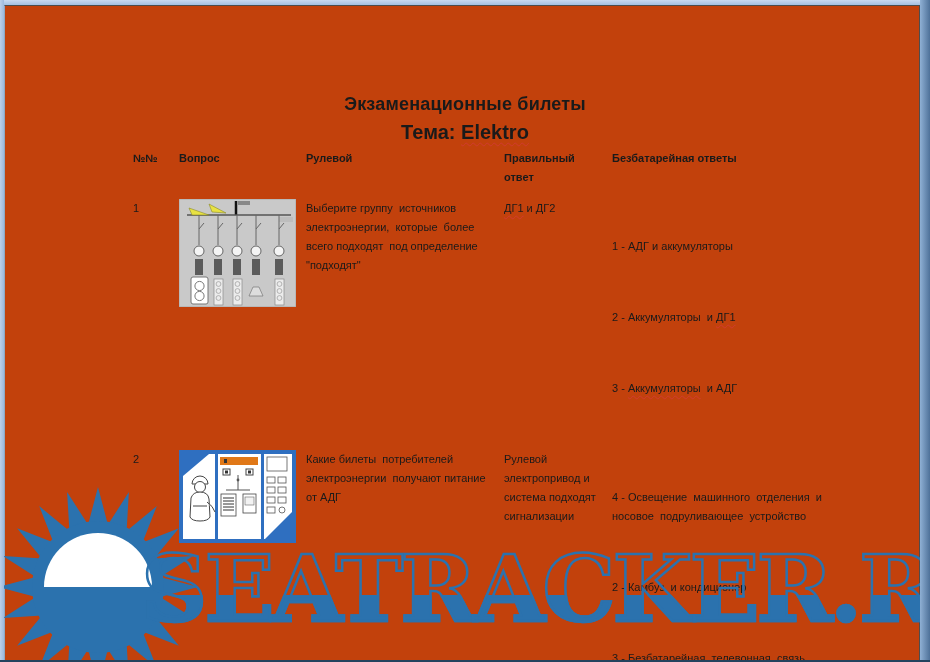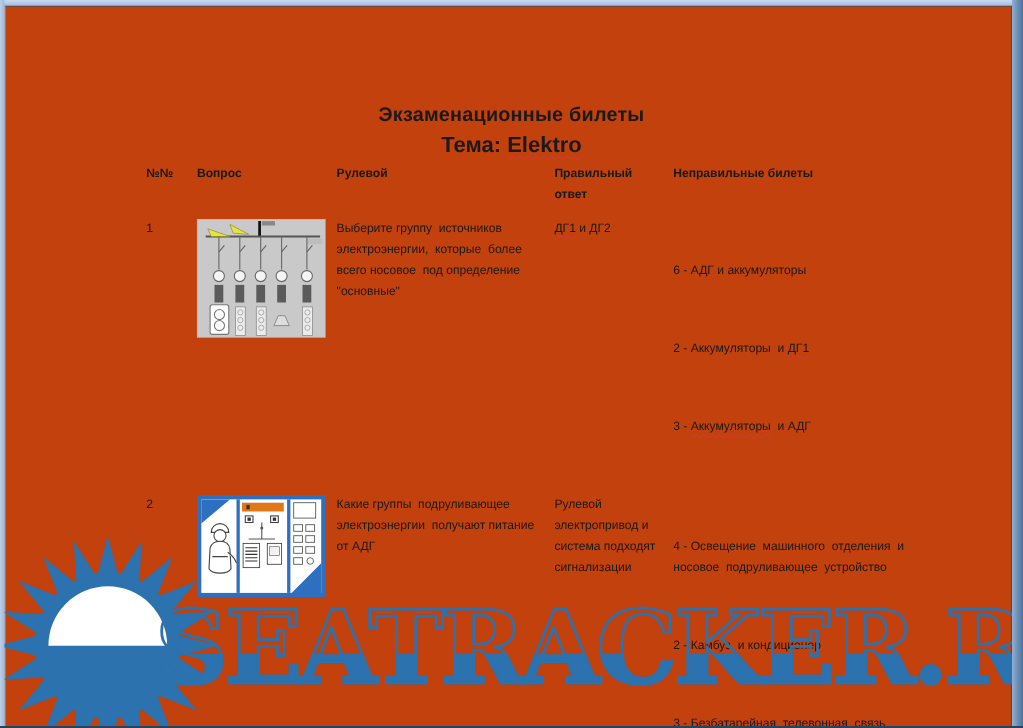--- a/index.html
+++ b/index.html
@@ -75,21 +75,21 @@
     <div class="doc-subtitle">Тема: <span class="sq">Elektro</span></div>
   </div>
 
   <div class="qtable">
 
     <div class="trow thead">
       <div class="c c-num">№№</div>
       <div class="c c-pic">Вопрос</div>
       <div class="c c-q">Рулевой</div>
       <div class="c c-ok">Правильный ответ</div>
-      <div class="c c-wrong">Неправильные билеты</div>
+      <div class="c c-wrong">Безбатарейная ответы</div>
     </div>
 
     <div class="trow r1">
       <div class="c c-num">1</div>
       <div class="c c-pic">
 
         <svg class="pic-svg" width="117" height="108" viewBox="0 0 117 108" aria-label="ship-power-distribution-schematic">
           <rect x="0" y="0" width="117" height="108" fill="#c9c9c9" stroke="#a9a9a9"></rect>
           <line x1="57" y1="2" x2="57" y2="16" stroke="#111" stroke-width="2.5"></line>
           <rect x="59" y="2" width="12" height="4" fill="#888"></rect>
@@ -138,24 +138,24 @@
             <circle cx="100.5" cy="85" r="2.4"></circle>
               <circle cx="100.5" cy="92" r="2.4"></circle>
               <circle cx="100.5" cy="99" r="2.4"></circle>
           </g>
           <rect x="12" y="78" width="17" height="27" rx="2" fill="#fff" stroke="#777"></rect>
           <circle cx="20.5" cy="87" r="4.6" fill="none" stroke="#777"></circle>
           <circle cx="20.5" cy="97" r="4.6" fill="none" stroke="#777"></circle>
           <polygon points="70,97 84,97 80,88 74,88" fill="#ddd" stroke="#777" stroke-width=".7"></polygon>
         </svg>
       </div>
-      <div class="c c-q">Выберите группу  источников электроэнергии,  которые  более всего носовое  под определение "основные"</div>
+      <div class="c c-q">Выберите группу  источников электроэнергии,  которые  более всего подходят  под определение "подходят"</div>
       <div class="c c-ok"><span class="sq">ДГ1</span> и ДГ2</div>
       <div class="c c-wrong">
-        <div class="ans">6 - АДГ и аккумуляторы</div>
+        <div class="ans">1 - АДГ и аккумуляторы</div>
         <div class="ans">2 - Аккумуляторы  и <span class="sq">ДГ1</span></div>
         <div class="ans">3 - <span class="sq">Аккумуляторы</span>  и АДГ</div>
       </div>
     </div>
 
     <div class="trow r2">
       <div class="c c-num">2</div>
       <div class="c c-pic">
 
         <svg class="pic-svg" width="117" height="93" viewBox="0 0 117 93" aria-label="engineer-at-emergency-switchboard">
@@ -202,21 +202,21 @@
               <rect x="99" y="27" width="8" height="6"></rect>
             <rect x="88" y="37" width="8" height="6"></rect>
               <rect x="99" y="37" width="8" height="6"></rect>
             <rect x="88" y="47" width="8" height="6"></rect>
               <rect x="99" y="47" width="8" height="6"></rect>
             <rect x="88" y="57" width="8" height="6"></rect>
             <circle cx="103" cy="60" r="3"></circle>
           </g>
         </svg>
       </div>
-      <div class="c c-q">Какие группы  подруливающее электроэнергии  получают питание от АДГ</div>
+      <div class="c c-q">Какие билеты  потребителей электроэнергии  получают питание от АДГ</div>
       <div class="c c-ok">Рулевой электропривод и система подходят сигнализации</div>
       <div class="c c-wrong">
         <div class="ans">4 - Освещение  машинного  отделения  и носовое  подруливающее  устройство</div>
         <div class="ans">2 - Камбуз  и кондиционер</div>
         <div class="ans">3 - <span class="sq">Безбатарейная</span>  <span class="sq">телевонная</span>  связь</div>
       </div>
     </div>
 
   </div>
 </div>

